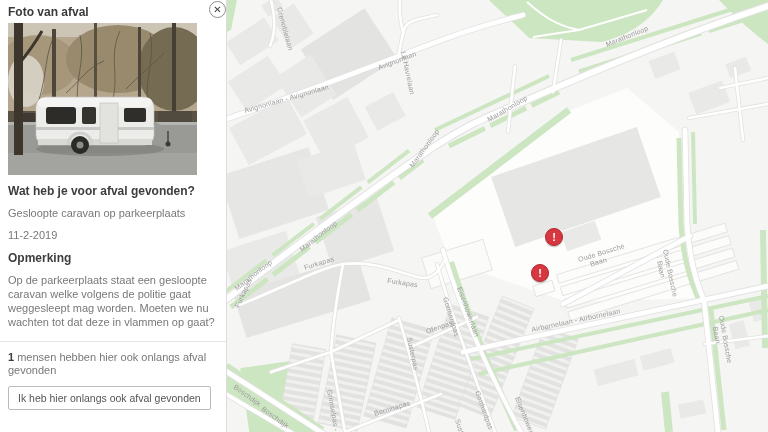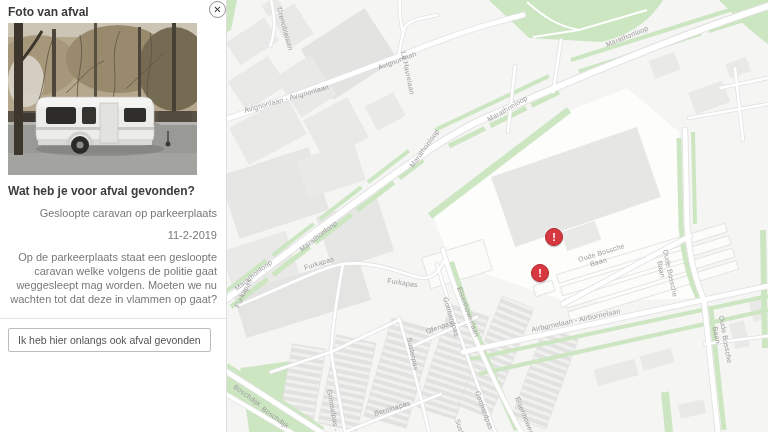--- a/index.html
+++ b/index.html
@@ -8,21 +8,21 @@
 
   
   .panel{position:absolute;left:0;top:0;width:227px;height:432px;background:#fff;
          border-right:1px solid #ddd;box-sizing:border-box;padding:4px 9px 0 8px;z-index:2;}
   .panel-title{font-size:12px;font-weight:bold;color:#3a3a3a;line-height:15px;margin:1px 0 3px;}
   .close-btn{position:absolute;top:1px;right:0px;width:17px;height:17px;border-radius:50%;
              background:#fff;border:1px solid #8d8d8d;color:#3a3a3a;font-size:10px;line-height:15px;
              text-align:center;padding:0;cursor:pointer;font-family:"Liberation Sans",sans-serif;z-index:5;}
   .photo{display:block;width:189px;height:152px;}
   .q{font-size:12px;font-weight:bold;color:#3d3d3d;margin:10px 0 0;line-height:13px;}
-  .a{font-size:11px;color:#787878;margin:8px 0 0;line-height:14px;text-align:right;}
+  .a{font-size:11px;color:#787878;margin:8px 0 0;line-height:14px;}
   .divider{border-top:1px solid #e4e4e4;margin:12px -9px 0 -8px;}
   .count-line{font-size:11px;color:#787878;margin-top:9px;line-height:13px;}
   .count-line b{color:#3d3d3d;}
   .report-btn{display:inline-block;margin-top:9px;font-size:10.5px;color:#555;background:#fff;
               border:1px solid #bbb;border-radius:2px;padding:5px 9px;cursor:pointer;
               font-family:"Liberation Sans",sans-serif;}
 
   
   .map-wrap{position:absolute;left:227px;top:0;width:541px;height:432px;background:#f5f5f4;}
   .map-wrap svg{display:block;}
@@ -84,24 +84,29 @@
       <circle cx="160" cy="121" r="2.5" fill="#3a3a37"></circle>
       <rect x="6" y="0" width="9" height="132" fill="#3c362d"></rect>
       <path d="M10,42 C20,30 26,22 34,8" stroke="#3c362d" stroke-width="3" fill="none"></path>
     </svg>
 
     <div class="q">Wat heb je voor afval gevonden?</div>
     <div class="a">Gesloopte caravan op parkeerplaats</div>
 
     <div class="a">11-2-2019</div>
 
+    <div class="q">Opmerking</div>
     <div class="a">Op de parkeerplaats staat een gesloopte caravan welke volgens de politie gaat weggesleept mag worden. Moeten we nu wachten tot dat deze in vlammen op gaat?</div>
 
     <div class="divider"></div>
 
+    <div class="count-line">
+      <b>1</b>
+      <span>mensen hebben hier ook onlangs afval gevonden</span>
+    </div>
 
     <button class="report-btn">Ik heb hier onlangs ook afval gevonden</button>
   </aside>
 
   <div class="map-wrap">
     <svg width="541" height="432" viewBox="0 0 541 432">
       <defs>
         <pattern id="hp" width="8" height="7" patternUnits="userSpaceOnUse">
           <rect width="8" height="7" fill="#f1f1f0"></rect>
           <rect width="8" height="4" fill="#e2e2e1"></rect>

